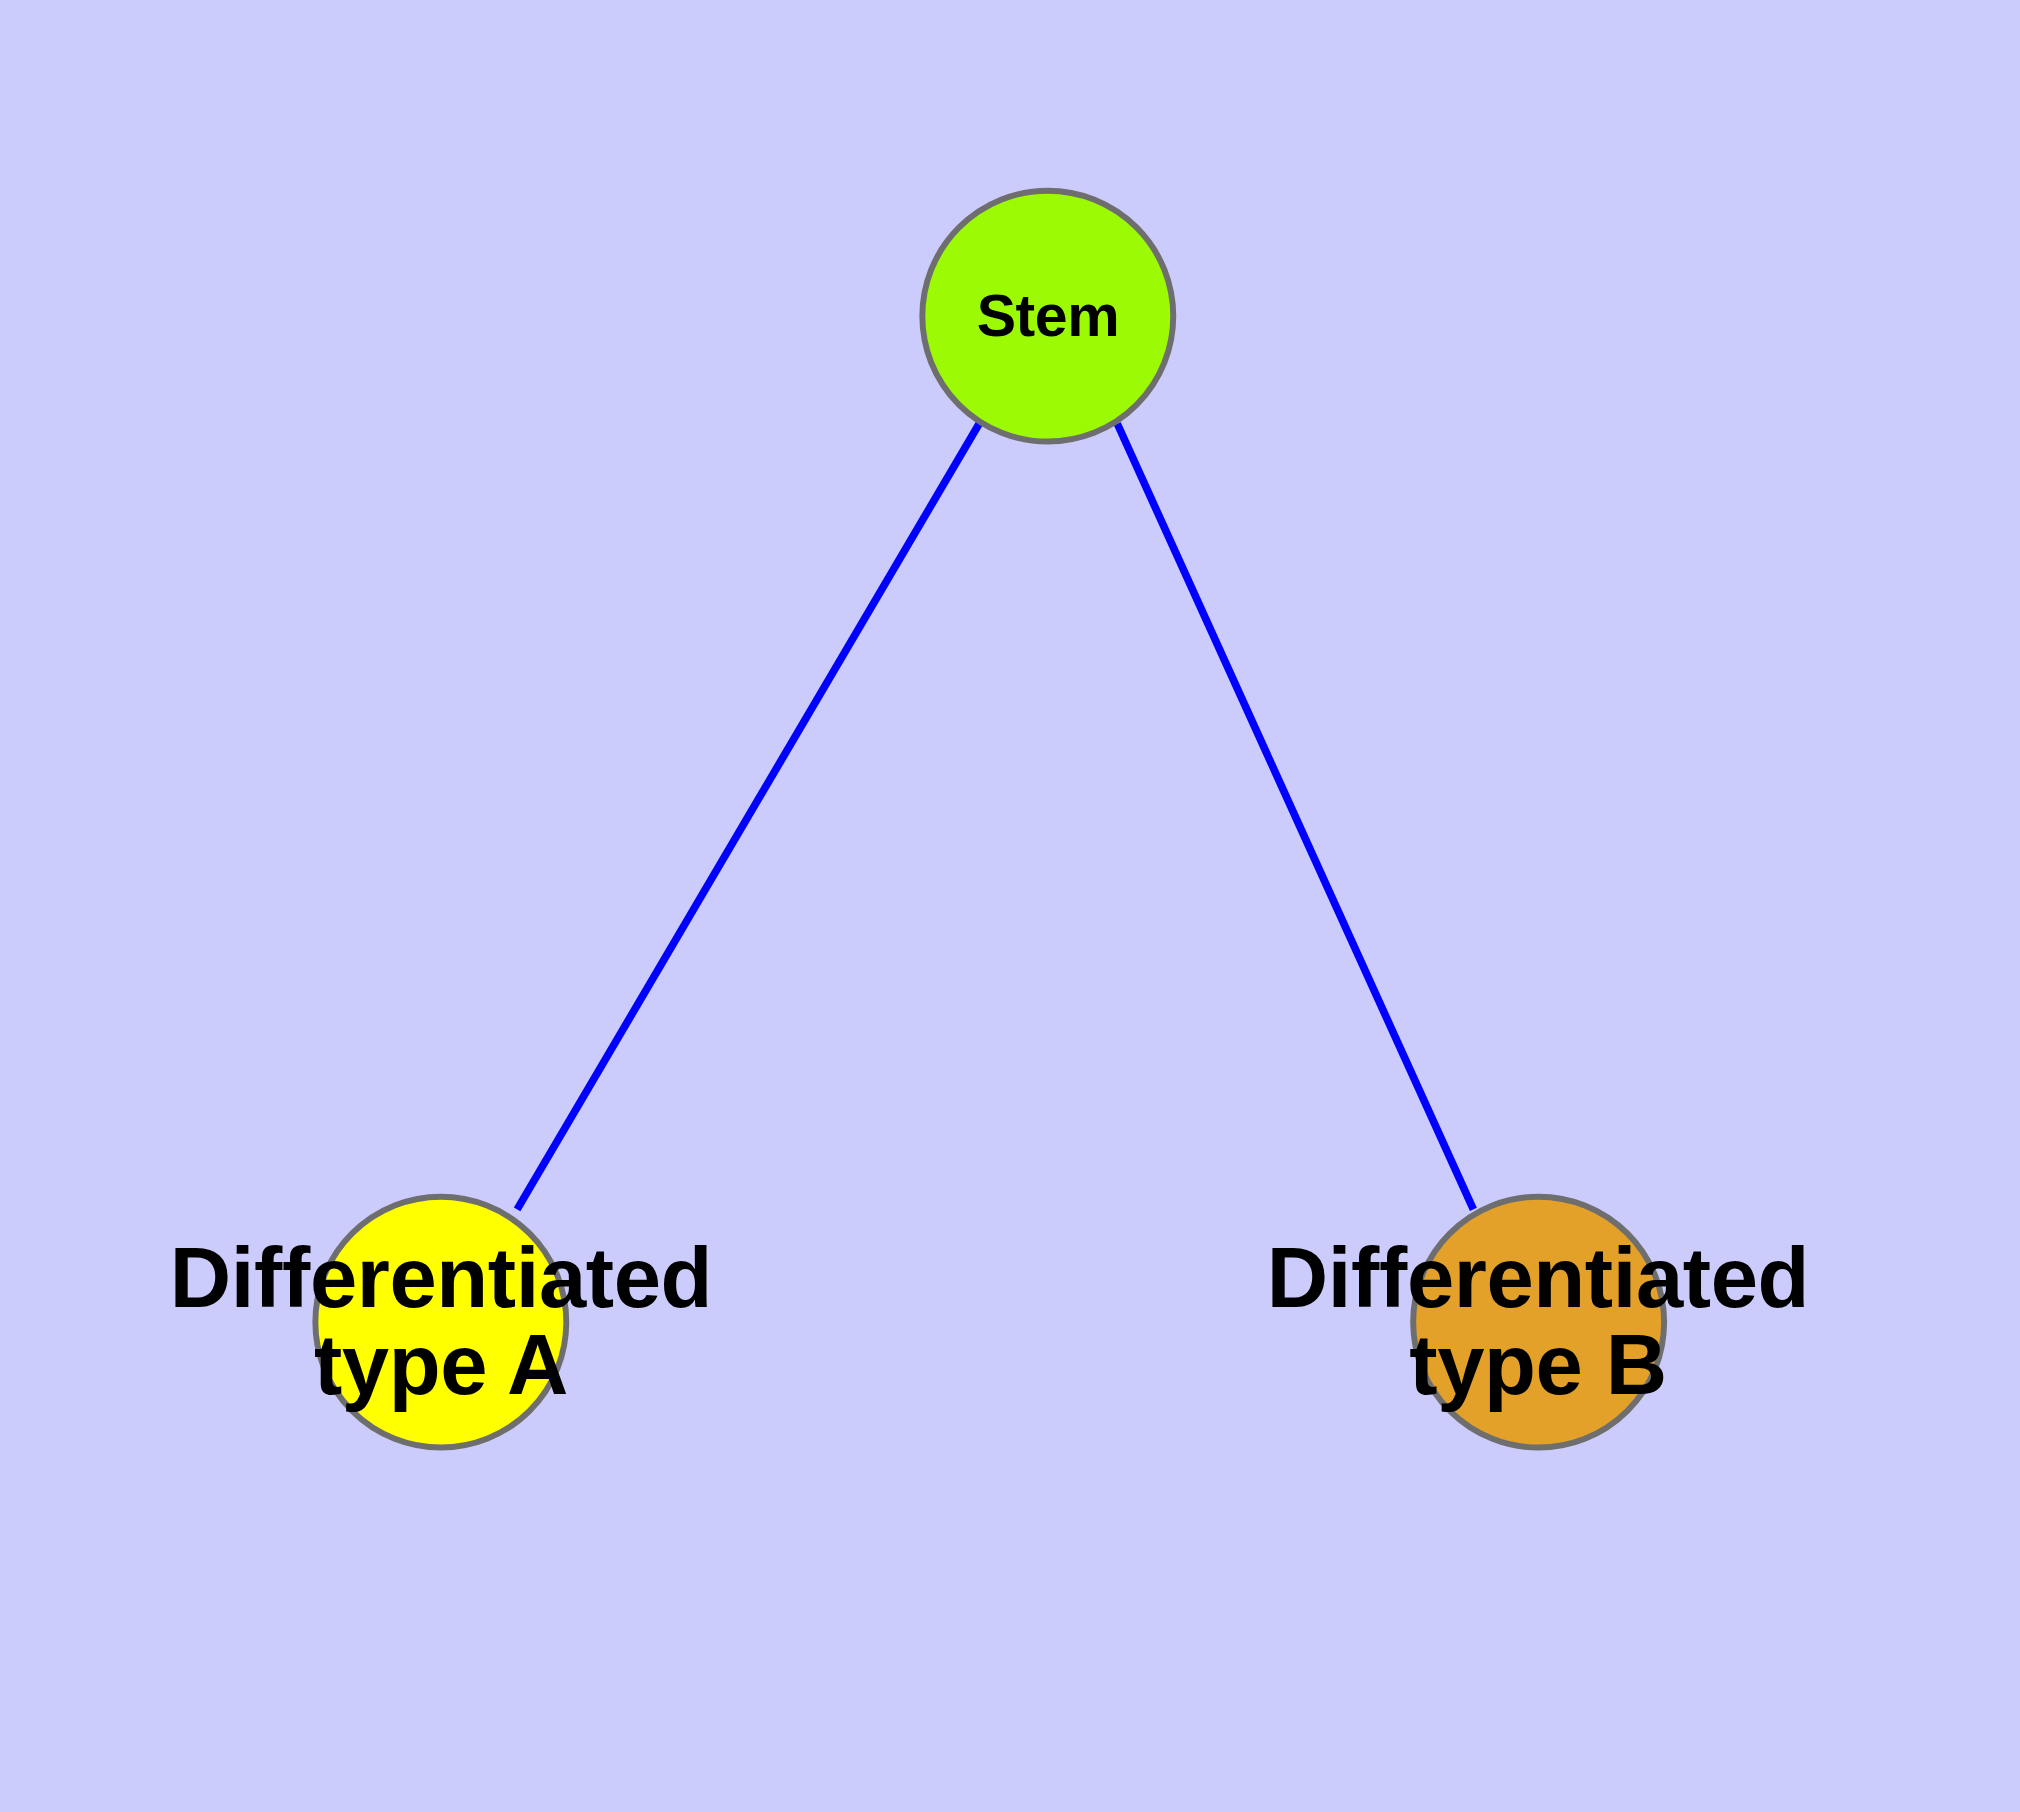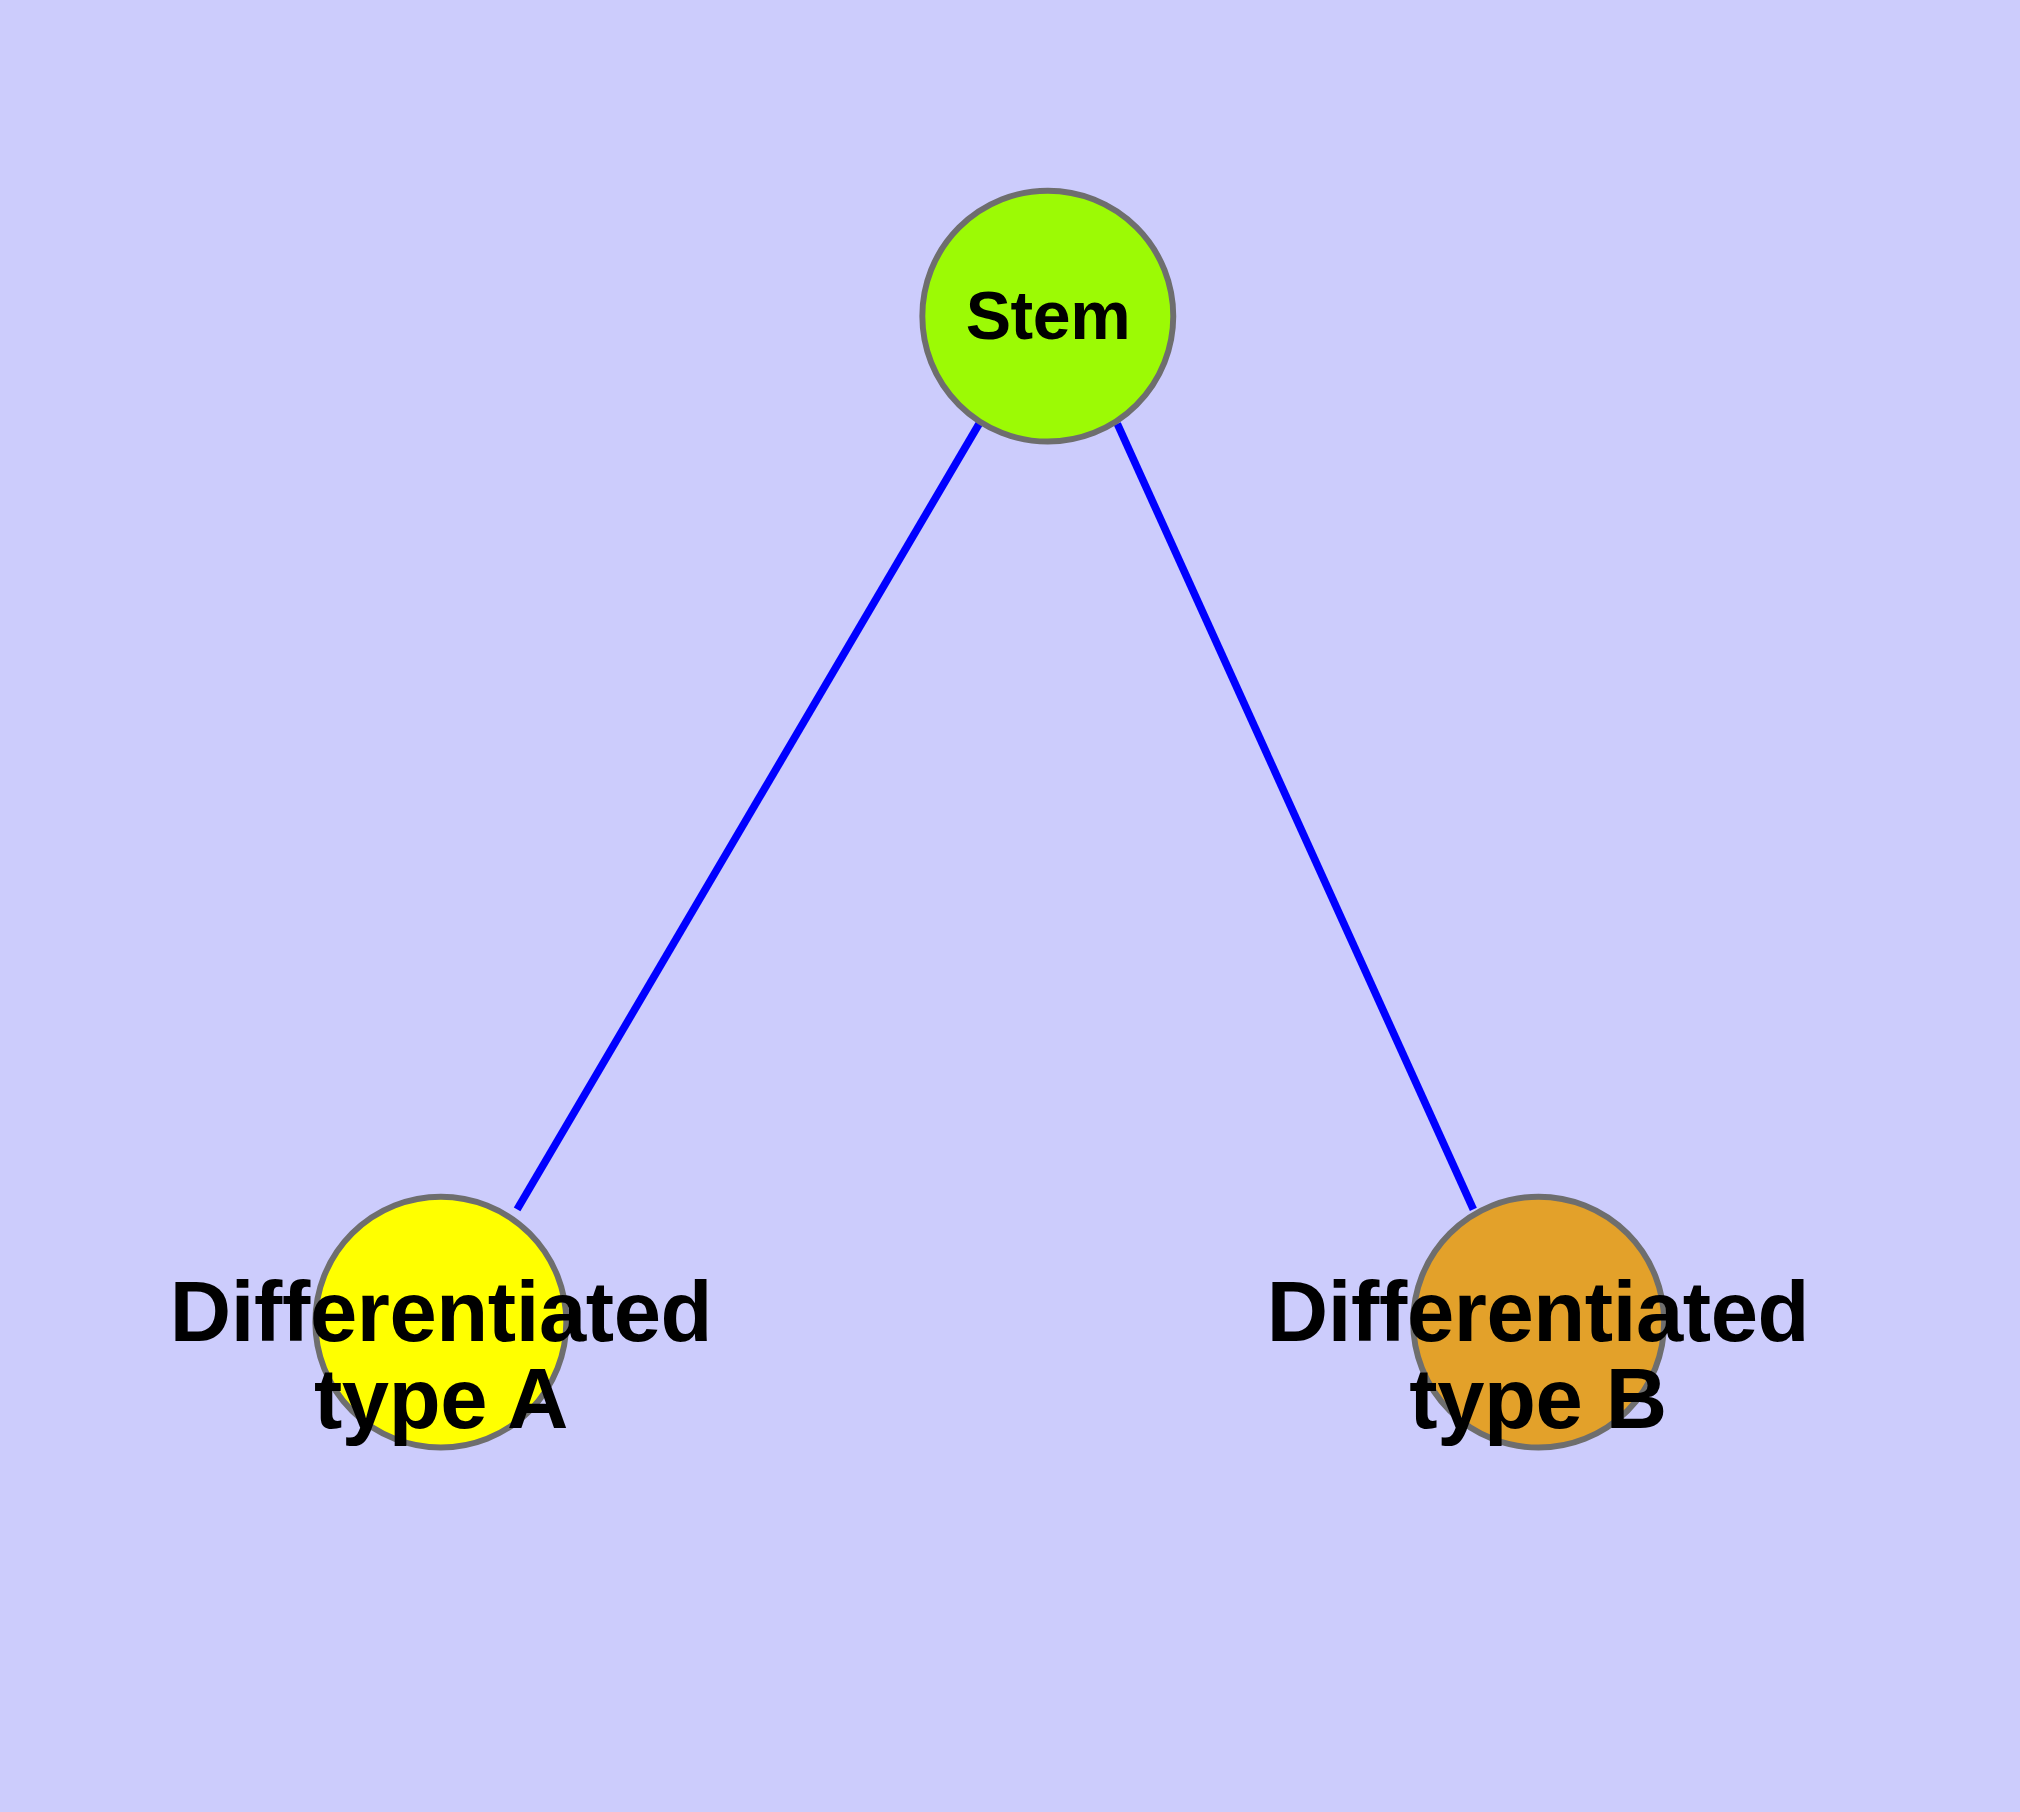--- a/index.html
+++ b/index.html
@@ -28,25 +28,24 @@
     text-align: center;
     font-weight: bold;
     color: #000000;
     white-space: pre;
     line-height: 1.02;
     letter-spacing: -0.4px;
     pointer-events: none;
     transform: translate(-50%, -50%);
   }
   .label-root {
-    font-size: 68px;
+    font-size: 59px;
   }
   .label-leaf {
     font-size: 85px;
-    margin-top: 34px;
   }
 </style>
 </head>
 <body style="background: rgb(204, 204, 252);">
 
 <div id="stage" style="width: 2021px; height: 1812px; background: rgb(204, 204, 252);">
 
   <svg id="graph-svg" viewBox="0 0 2384 2138" preserveAspectRatio="none" aria-hidden="true">
     <g id="edge-layer">
         <line x1="1155" y1="500" x2="610" y2="1427" stroke="#0000ff" stroke-width="9" stroke-linecap="butt"></line>

